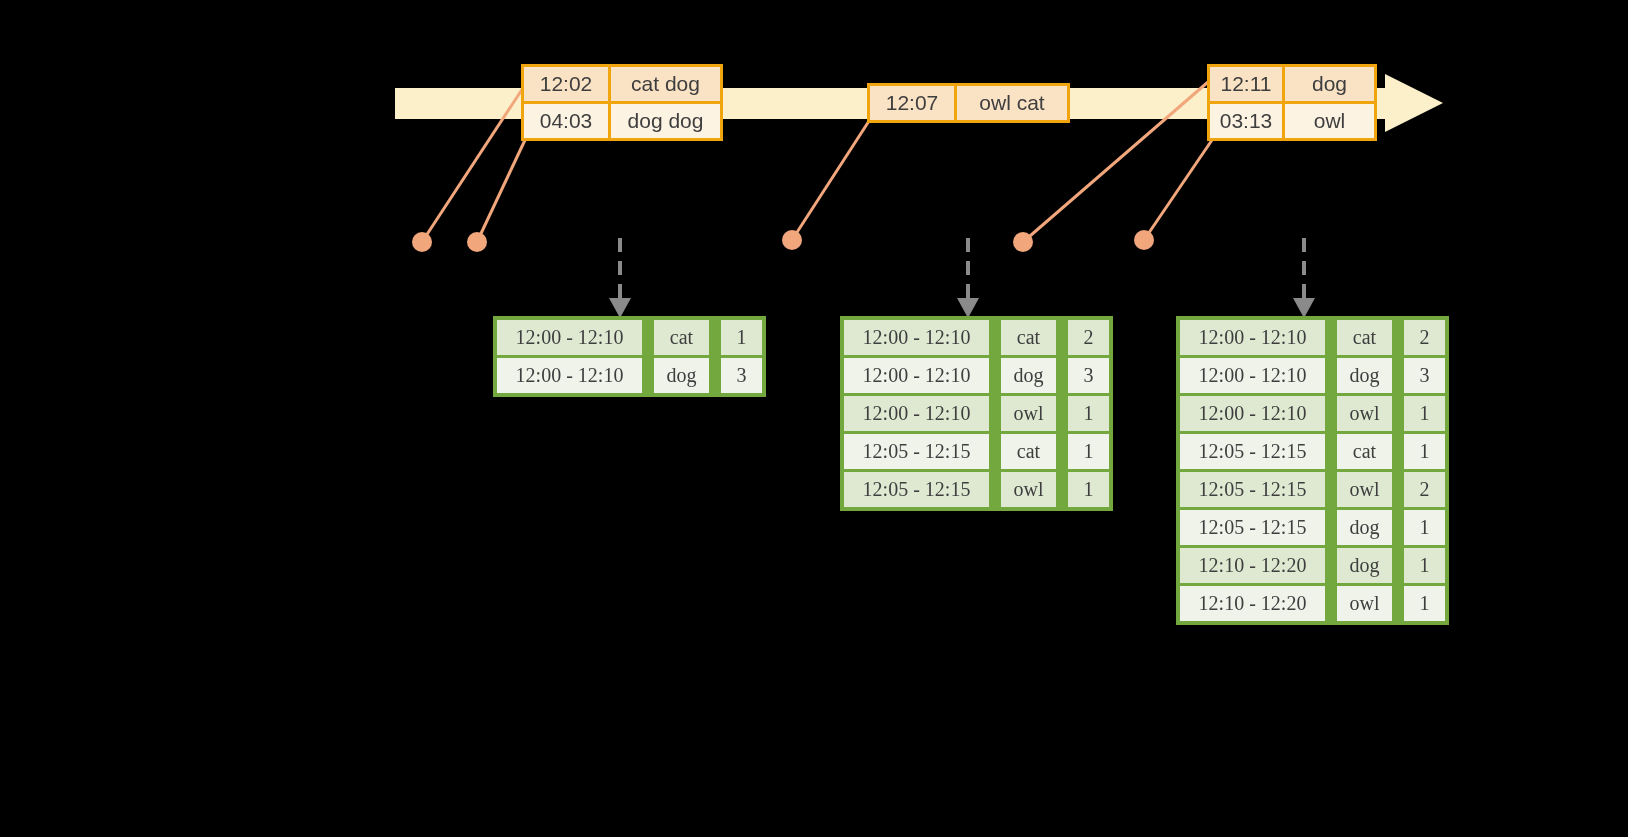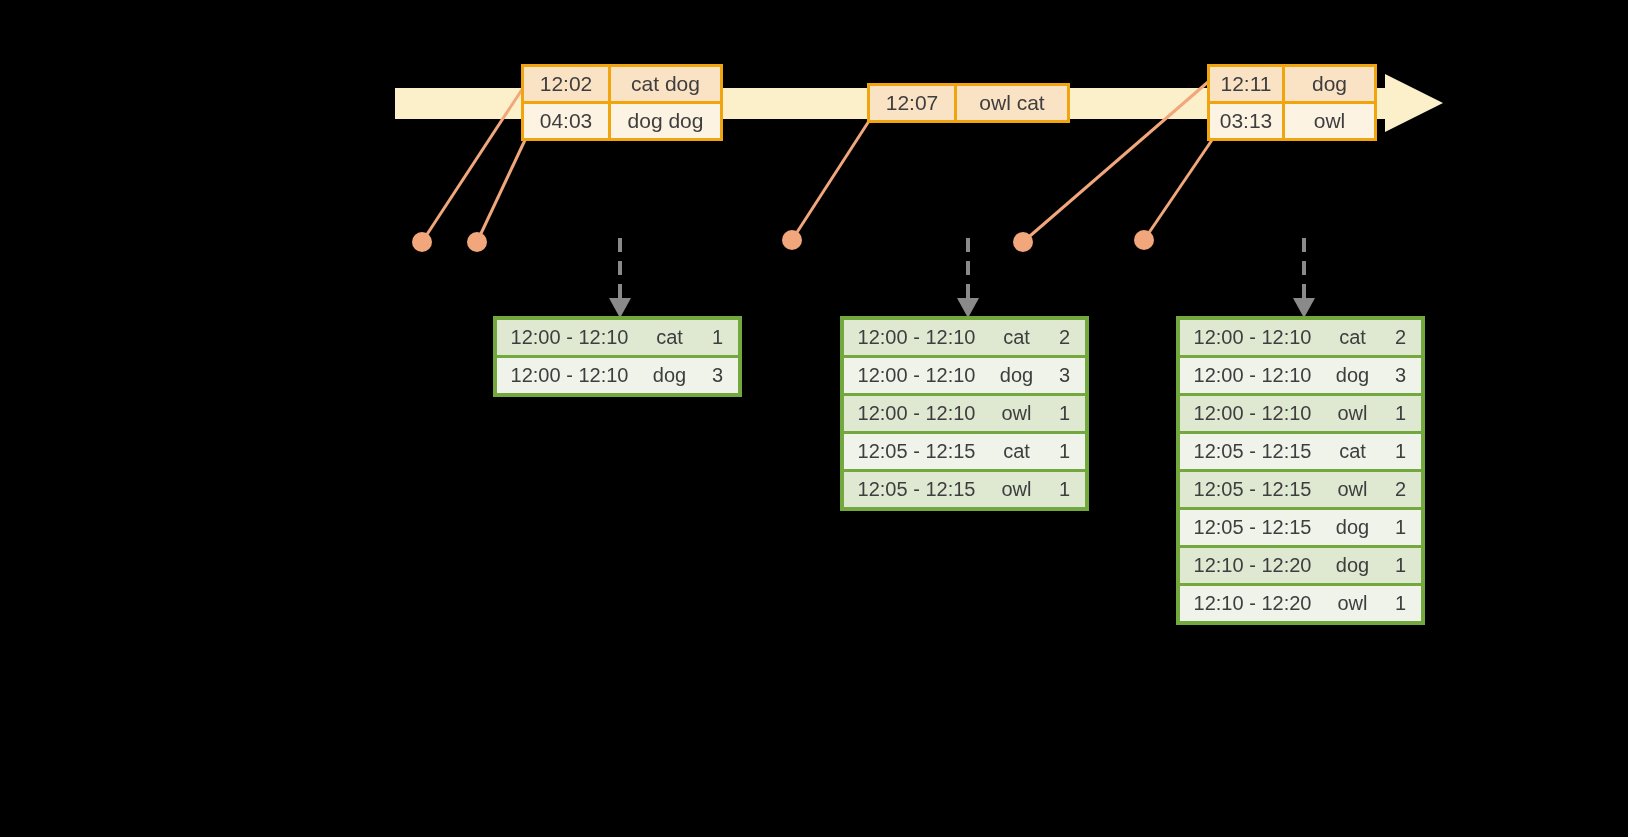--- a/index.html
+++ b/index.html
@@ -35,21 +35,21 @@
     height:34px; display:flex; align-items:center; justify-content:center;
     font-size:21px;
   }
   .etable .odd  .tcell { background:var(--peach,#fae2c5); }
   .etable .even .tcell { background:var(--cream,#fdf3e3); }
   
   .gtable {
     position:absolute; z-index:3; display:flex; flex-direction:column;
     gap:3px; padding:4px; background:var(--green-border,#73a83e);
   }
-  .gtable .trow { display:grid; gap:0; grid-template-columns:145px 55px 41px; }
+  .gtable .trow { display:grid; gap:12px; grid-template-columns:145px 55px 41px;font-family:Liberation Serif, serif; }
   .gtable .tcell {
     height:35px; display:flex; align-items:center; justify-content:center;
     font-size:20px;
   }
   .gtable .odd  .tcell { background:var(--green-row-dark,#dfe9d2); }
   .gtable .even .tcell { background:var(--green-row-light,#eff3ea); }
 </style>
 </head>
 <body>
 

